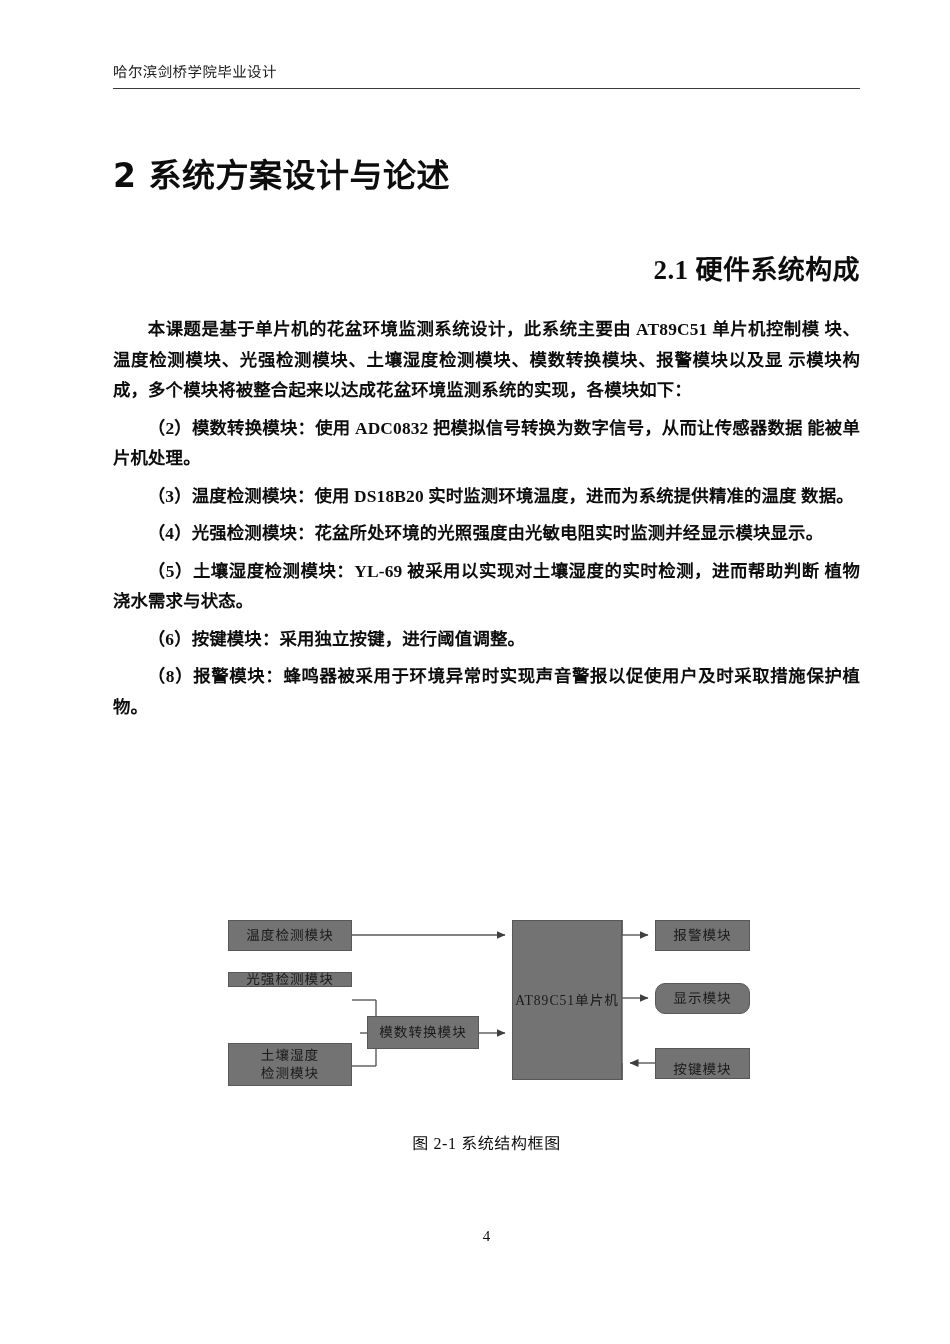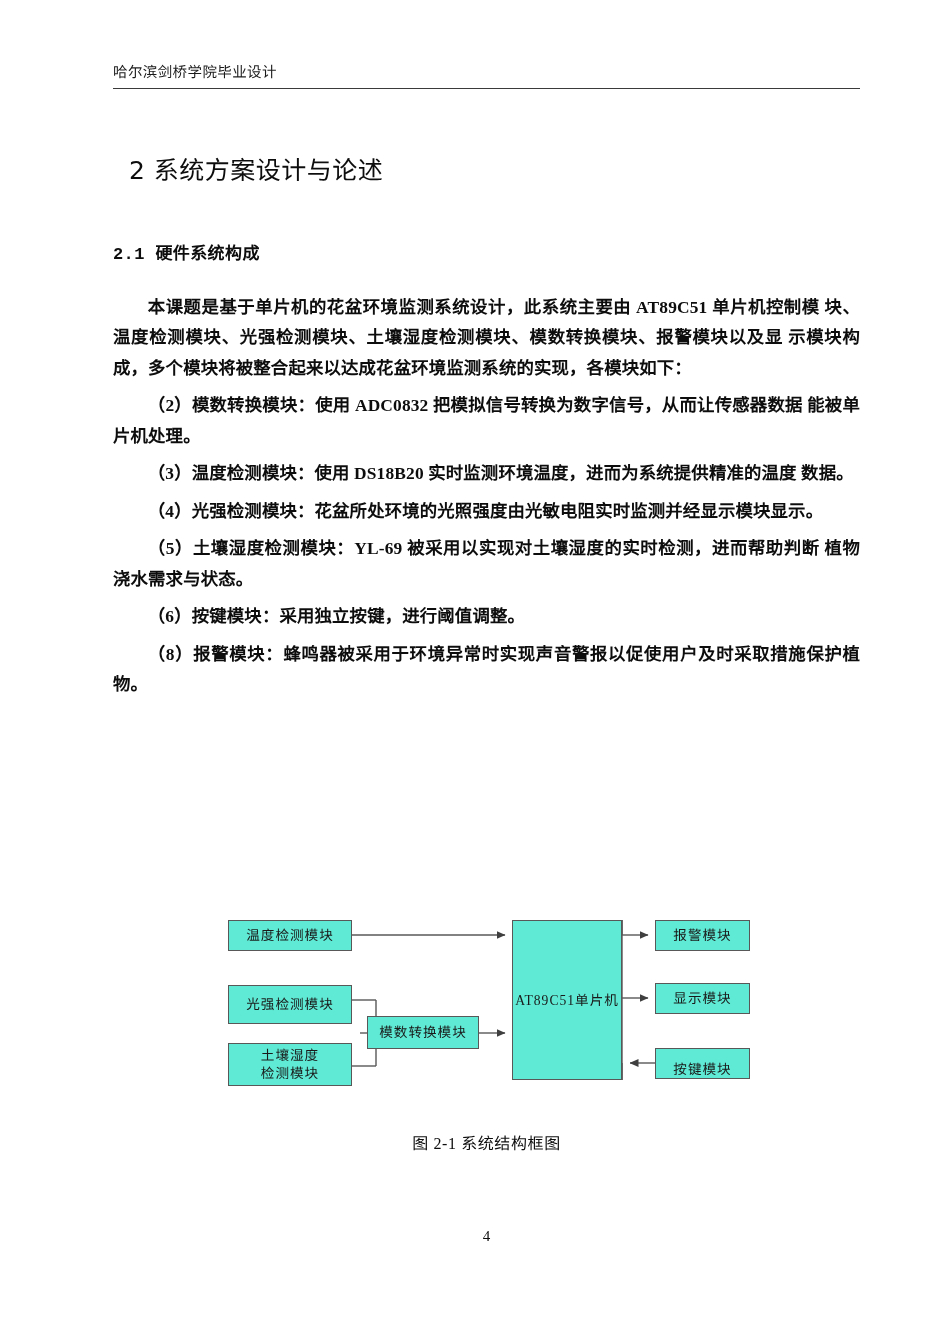--- a/index.html
+++ b/index.html
@@ -49,35 +49,36 @@
 
   
   .content {
     position: absolute;
     left: 113px;
     top: 155px;
     width: 747px;
   }
   h1.chapter {
     font-family: "DejaVu Sans", "Liberation Sans", sans-serif;
-    font-size: 25px;
-    font-weight: normal;
-    margin: 0 0 0 16px;
+    font-size: 33px;
+    font-weight: bold;
+    margin: 0 0 0 0;
     padding: 0;
     letter-spacing: 0.5px;
     line-height: 1.25;
   }
   h2.section {
-    font-family: Liberation Mono, monospace;
-    font-size: 17px;
+    font-family: Liberation Serif, serif;
+    font-size: 27px;
     font-weight: bold;
     margin: 58px 0 0 0;
     padding: 0;
     letter-spacing: 0.4px;
     line-height: 1.25;
+    text-align: right;
   }
 
   
   .body-block {
     margin-top: 26px;
     font-weight: bold;
   }
   p.para {
     font-size: 17.4px;
     line-height: 30.5px;
@@ -99,21 +100,21 @@
   }
   .diagram {
     position: absolute;
     left: 0;
     top: 0;
   }
   .dbox {
     position: absolute;
     box-sizing: border-box;
     border: 1.3px solid #585858;
-    background: #5eead4;
+    background: #737373;
     display: flex;
     align-items: center;
     justify-content: center;
     text-align: center;
     font-family: "Liberation Serif", "DejaVu Serif", serif;
     font-size: 13.6px;
     color: #1a1a1a;
     letter-spacing: 1px;
     line-height: 17px;
   }
@@ -201,42 +202,42 @@
         <line x1="622" y1="157" x2="622" y2="174"></line>
 
         <line x1="622" y1="14" x2="622" y2="174"></line>
       </g>
     </svg>
 
     <div class="dbox" style="left:228px; top:14px; width:124px; height:31px;">
       <span>温度检测模块</span>
     </div>
 
-    <div class="dbox" style="left:228px; top:79px; width:124px; height:39px;">
+    <div class="dbox" style="left:228px; top:66px; width:124px; height:15px;">
       <span>光强检测模块</span>
     </div>
 
     <div class="dbox two-line" style="left:228px; top:137px; width:124px; height:43px; flex-direction:column;">
       <span>土壤湿度</span>
       <span>检测模块</span>
     </div>
 
     <div class="dbox" style="left:367px; top:110px; width:112px; height:33px;">
       <span>模数转换模块</span>
     </div>
 
     <div class="dbox" style="left:512px; top:14px; width:110px; height:160px;">
       <span>AT89C51单片机</span>
     </div>
 
     <div class="dbox" style="left:655px; top:14px; width:95px; height:31px;">
       <span>报警模块</span>
     </div>
 
-    <div class="dbox" style="left:655px; top:77px; width:95px; height:31px;">
+    <div class="dbox" style="left:655px; top:77px; width:95px; height:31px;border-radius:10px;">
       <span>显示模块</span>
     </div>
 
     <div class="dbox" style="left:655px; top:142px; width:95px; height:31px;align-items:flex-end;">
       <span>按键模块</span>
     </div>
   </div>
 
   <div class="caption">图 2-1  系统结构框图</div>
 

